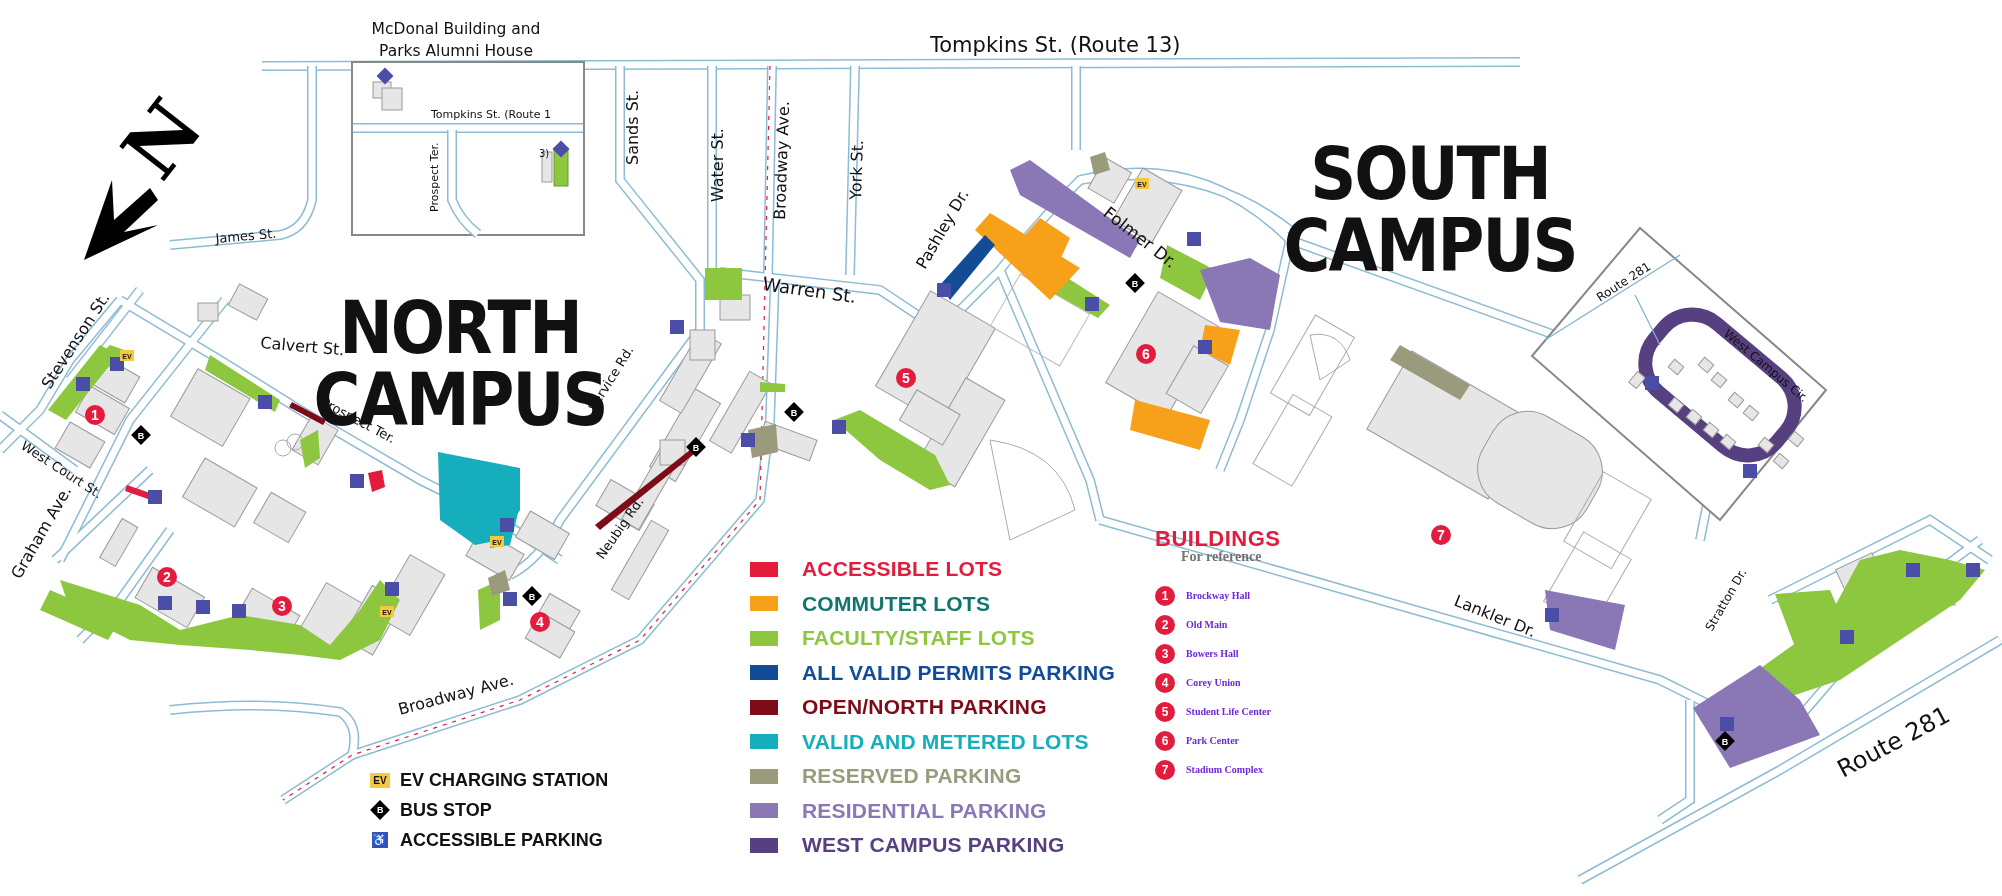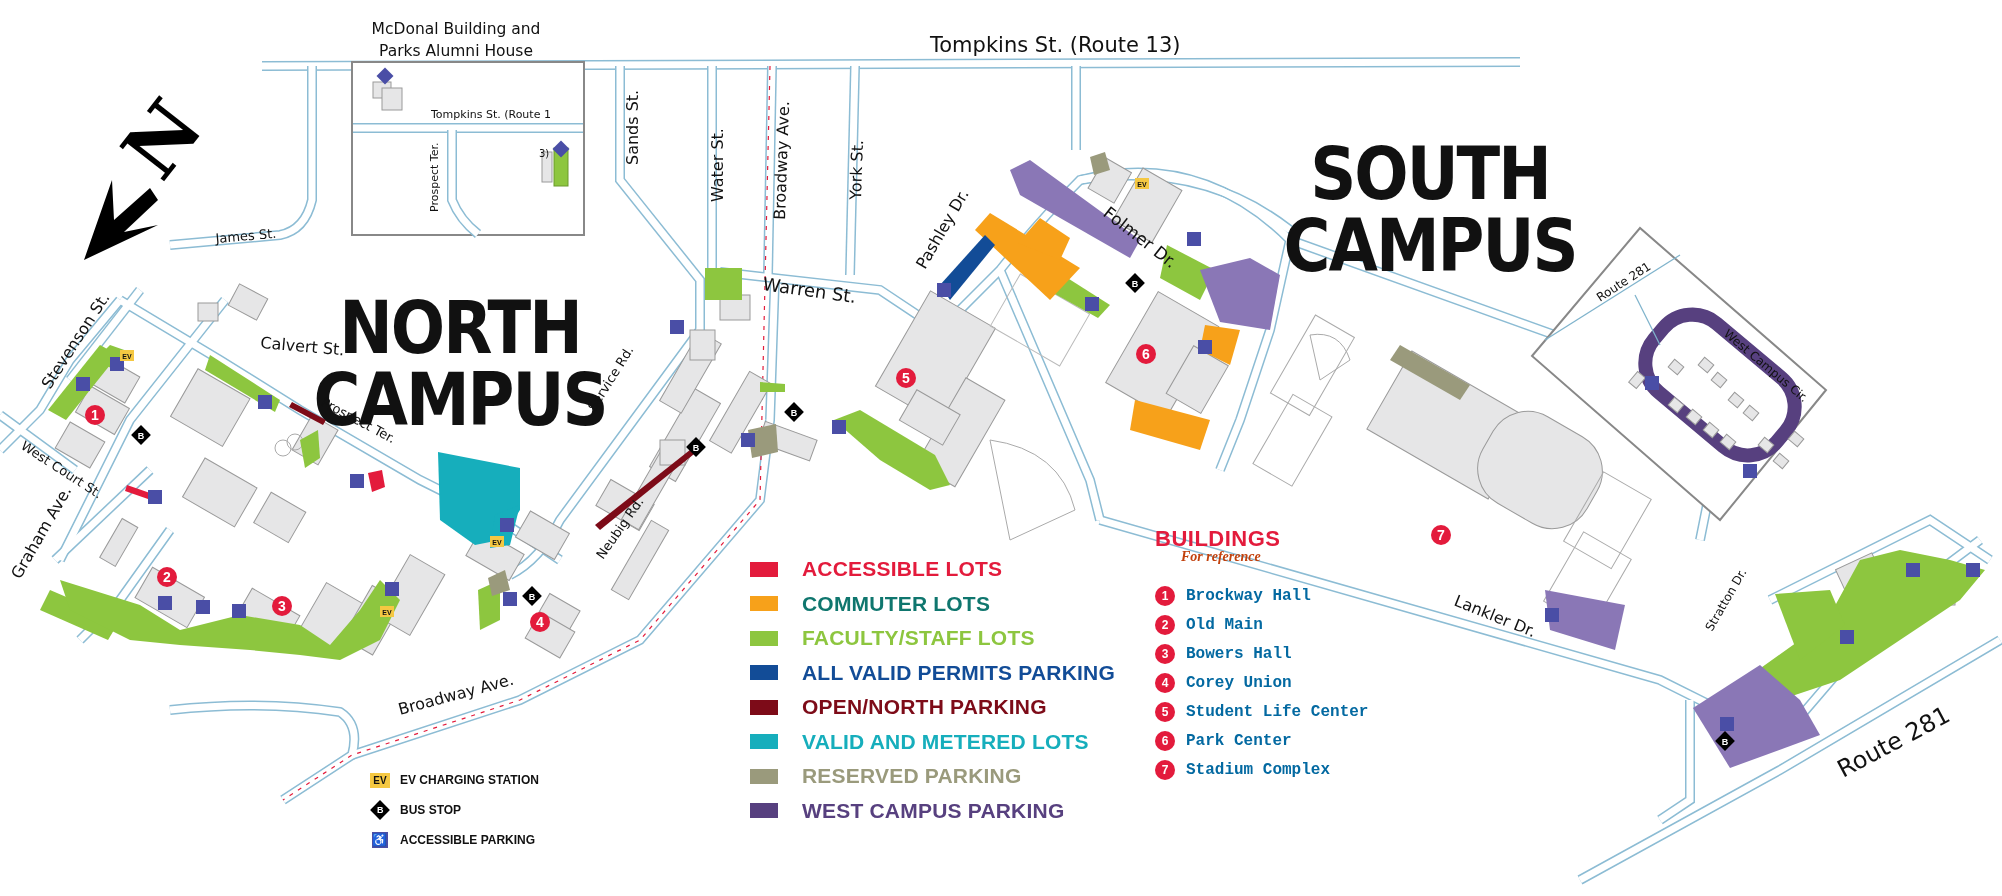--- a/index.html
+++ b/index.html
@@ -13,32 +13,32 @@
   .street-label-lg{font-family:"DejaVu Sans",sans-serif;font-size:22px;fill:#111;}
   .campus-title{font-family:"DejaVu Sans",sans-serif;font-weight:bold;font-size:64px;fill:#111;letter-spacing:-2px;}
   .badge-num{font-family:"Liberation Sans",sans-serif;font-weight:bold;font-size:14px;fill:#fff;}
   .legend{position:absolute;left:750px;top:552px;}
   .legend-row{display:flex;align-items:center;height:34.5px;gap:12px;}
   .legend-swatch{width:28px;height:15px;margin-right:12px;}
   .legend-label{font-family:"Liberation Sans",sans-serif;font-weight:bold;font-size:21px;letter-spacing:0.2px;}
   .symbols{position:absolute;left:370px;top:765px;}
   .sym-row{display:flex;align-items:center;height:30px;}
   .sym-icon{width:20px;height:18px;margin-right:10px;display:flex;align-items:center;justify-content:center;}
-  .sym-label{font-family:"Liberation Sans",sans-serif;font-weight:bold;font-size:12px;color:#111;}
+  .sym-label{font-family:"Liberation Sans",sans-serif;font-weight:bold;font-size:18px;color:#111;}
   .ev-icon{background:#f5c842;color:#111;font-size:10px;font-weight:bold;width:20px;height:15px;display:flex;align-items:center;justify-content:center;font-family:"Liberation Sans",sans-serif;}
   .bus-icon{width:14px;height:14px;background:#000;transform:rotate(45deg);display:flex;align-items:center;justify-content:center;}
   .bus-icon span{transform:rotate(-45deg);color:#fff;font-size:9px;font-weight:bold;font-family:"Liberation Sans",sans-serif;}
   .acc-icon{background:#4a4ea6;color:#fff;width:16px;height:16px;font-size:12px;display:flex;align-items:center;justify-content:center;}
   .buildings{position:absolute;left:1155px;top:526px;}
   .bld-title{font-family:"Liberation Sans",sans-serif;font-weight:bold;font-size:22px;color:#e31b3c;letter-spacing:0.5px;}
-  .bld-sub{font-family:"Liberation Serif",serif;font-style:italic;font-weight:bold;font-size:14px;color:#c2410c;margin-left:26px;margin-top:-3px;}
+  .bld-sub{font-family:"Liberation Serif",serif;font-weight:bold;font-size:14px;color:#737373;margin-left:26px;margin-top:-3px;}
   .bld-list{margin-top:16px;}
   .bld-row{display:flex;align-items:center;height:29px;}
   .bld-num{width:20px;height:20px;border-radius:50%;background:#e31b3c;color:#fff;font-family:"Liberation Sans",sans-serif;font-weight:bold;font-size:12px;display:flex;align-items:center;justify-content:center;margin-right:11px;}
-  .bld-name{font-family:Liberation Mono, monospace;font-weight:bold;font-size:16px;color:#0369a1;}
+  .bld-name{font-family:Liberation Serif, serif;font-weight:bold;font-size:10px;color:#6d28d9;}
 </style>
 </head>
 <body>
 
 <svg id="map" viewBox="0 0 2002 896" xmlns="http://www.w3.org/2000/svg">
   <defs>
     <pattern id="stripes" width="6" height="10" patternUnits="userSpaceOnUse" patternTransform="rotate(-60)">
       <rect width="6" height="10" fill="none"></rect>
       <rect x="2" y="2" width="1.4" height="6" fill="#ffffff" opacity="0.85"></rect>
     </pattern>
@@ -426,20 +426,24 @@
   </div>
   <div class="legend-row">
     <div class="legend-swatch" style="background:#16aebc"></div>
     <div class="legend-label" style="color:#16aebc">VALID AND METERED LOTS</div>
   </div>
   <div class="legend-row">
     <div class="legend-swatch" style="background:#9a9a7c"></div>
     <div class="legend-label" style="color:#9a9a7c">RESERVED PARKING</div>
   </div>
   <div class="legend-row">
+    <div class="legend-swatch" style="background:#8a77b6"></div>
+    <div class="legend-label" style="color:#8a77b6">RESIDENTIAL PARKING</div>
+  </div>
+  <div class="legend-row">
     <div class="legend-swatch" style="background:#57407f"></div>
     <div class="legend-label" style="color:#57407f">WEST CAMPUS PARKING</div>
   </div>
 </div>
 
 <div class="symbols">
   <div class="sym-row">
     <div class="sym-icon">
         <div class="ev-icon">EV</div>
       </div>

